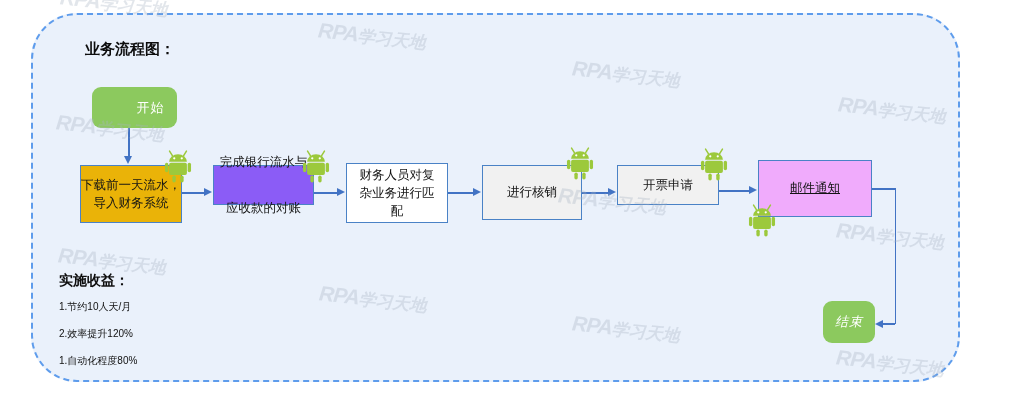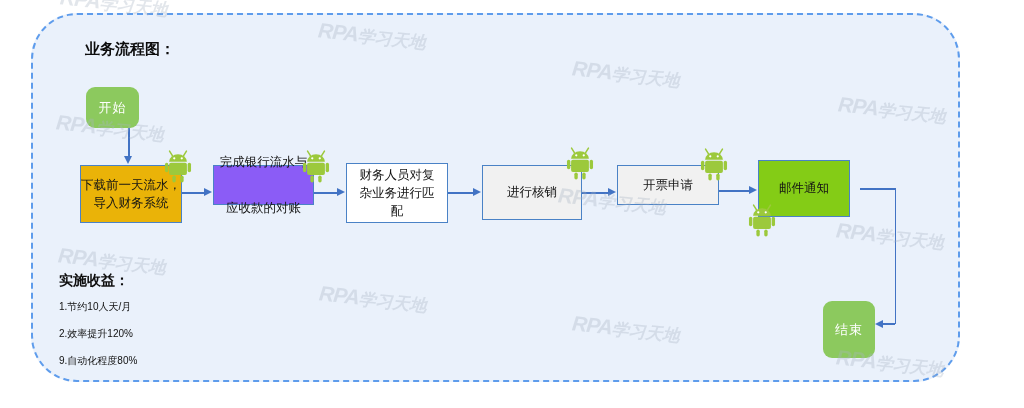--- a/index.html
+++ b/index.html
@@ -76,21 +76,21 @@
     </g>
   </defs>
 </svg>
 
 <div class="stage">
 
   <div class="panel"></div>
 
   <div class="title">业务流程图：</div>
 
-  <div class="gnode" style="left:86px;top:87px;width:53px;height:41px;">
+  <div class="gnode" style="left:92px;top:87px;width:53px;height:41px;padding-left:32px;">
     <span>开始</span>
   </div>
 
   <div class="vline" style="left:128px;top:128px;height:29px;"></div>
   <div class="ah ah-down" style="left:124px;top:156px;"></div>
 
   <div class="fbox" style="left:80px;top:165px;width:102px;height:58px;background:#eab308;align-items:center;">
     <span class="ln">下载前一天流水，</span>
     <span class="ln">导入财务系统</span>
   </div>
@@ -107,21 +107,21 @@
   </div>
 
   <div class="fbox" style="left:482px;top:165px;width:100px;height:55px;background:#F1F1F1;">
     <span class="ln">进行核销</span>
   </div>
 
   <div class="fbox" style="left:617px;top:165px;width:102px;height:40px;background:#F1F1F1;">
     <span class="ln">开票申请</span>
   </div>
 
-  <div class="fbox" style="left:758px;top:160px;width:92px;height:57px;background:#84cc16;">
+  <div class="fbox" style="left:758px;top:160px;width:114px;height:57px;background:#f0abfc;text-decoration:underline;">
     <span class="ln">邮件通知</span>
   </div>
 
   <div class="hline" style="left:182px;top:192px;width:23px;"></div>
   <div class="ah ah-right" style="left:204px;top:188px;"></div>
 
   <div class="hline" style="left:314px;top:192px;width:24px;"></div>
   <div class="ah ah-right" style="left:337px;top:188px;"></div>
 
   <div class="hline" style="left:448px;top:192px;width:26px;"></div>
@@ -131,21 +131,21 @@
   <div class="ah ah-right" style="left:608px;top:188px;"></div>
 
   <div class="hline" style="left:719px;top:190px;width:31px;"></div>
   <div class="ah ah-right" style="left:749px;top:186px;"></div>
 
   <div class="hline" style="left:860px;top:188px;width:36px;"></div>
   <div class="vline" style="left:894.5px;top:188px;height:136px;"></div>
   <div class="hline" style="left:883px;top:323px;width:12px;"></div>
   <div class="ah ah-left" style="left:875px;top:319.5px;"></div>
 
-  <div class="gnode" style="left:823px;top:301px;width:52px;height:57px;">
+  <div class="gnode" style="left:823px;top:301px;width:52px;height:42px;font-style:italic;">
     <span>结束</span>
   </div>
 
   <svg class="android" style="left:163px;top:149px;" viewBox="0 0 32 36">
       <use href="#androidbot"></use>
     </svg>
   <svg class="android" style="left:301px;top:149px;" viewBox="0 0 32 36">
       <use href="#androidbot"></use>
     </svg>
   <svg class="android" style="left:565px;top:146px;" viewBox="0 0 32 36">
@@ -155,21 +155,21 @@
       <use href="#androidbot"></use>
     </svg>
   <svg class="android" style="left:747px;top:203px;" viewBox="0 0 32 36">
       <use href="#androidbot"></use>
     </svg>
 
   <div class="benefits">
     <div class="bh">实施收益：</div>
     <div class="bi">1.节约10人天/月</div>
     <div class="bi">2.效率提升120%</div>
-    <div class="bi">9.自动化程度80%</div>
+    <div class="bi">1.自动化程度80%</div>
   </div>
 
   <span class="wm" style="left:60px;top:-9px;"><span class="wm-brand">RPA</span><span class="wm-rest">学习天地</span></span>
   <span class="wm" style="left:318px;top:24px;"><span class="wm-brand">RPA</span><span class="wm-rest">学习天地</span></span>
   <span class="wm" style="left:572px;top:62px;"><span class="wm-brand">RPA</span><span class="wm-rest">学习天地</span></span>
   <span class="wm" style="left:838px;top:98px;"><span class="wm-brand">RPA</span><span class="wm-rest">学习天地</span></span>
   <span class="wm" style="left:56px;top:116px;"><span class="wm-brand">RPA</span><span class="wm-rest">学习天地</span></span>
   <span class="wm" style="left:558px;top:189px;"><span class="wm-brand">RPA</span><span class="wm-rest">学习天地</span></span>
   <span class="wm" style="left:836px;top:224px;"><span class="wm-brand">RPA</span><span class="wm-rest">学习天地</span></span>
   <span class="wm" style="left:58px;top:249px;"><span class="wm-brand">RPA</span><span class="wm-rest">学习天地</span></span>

